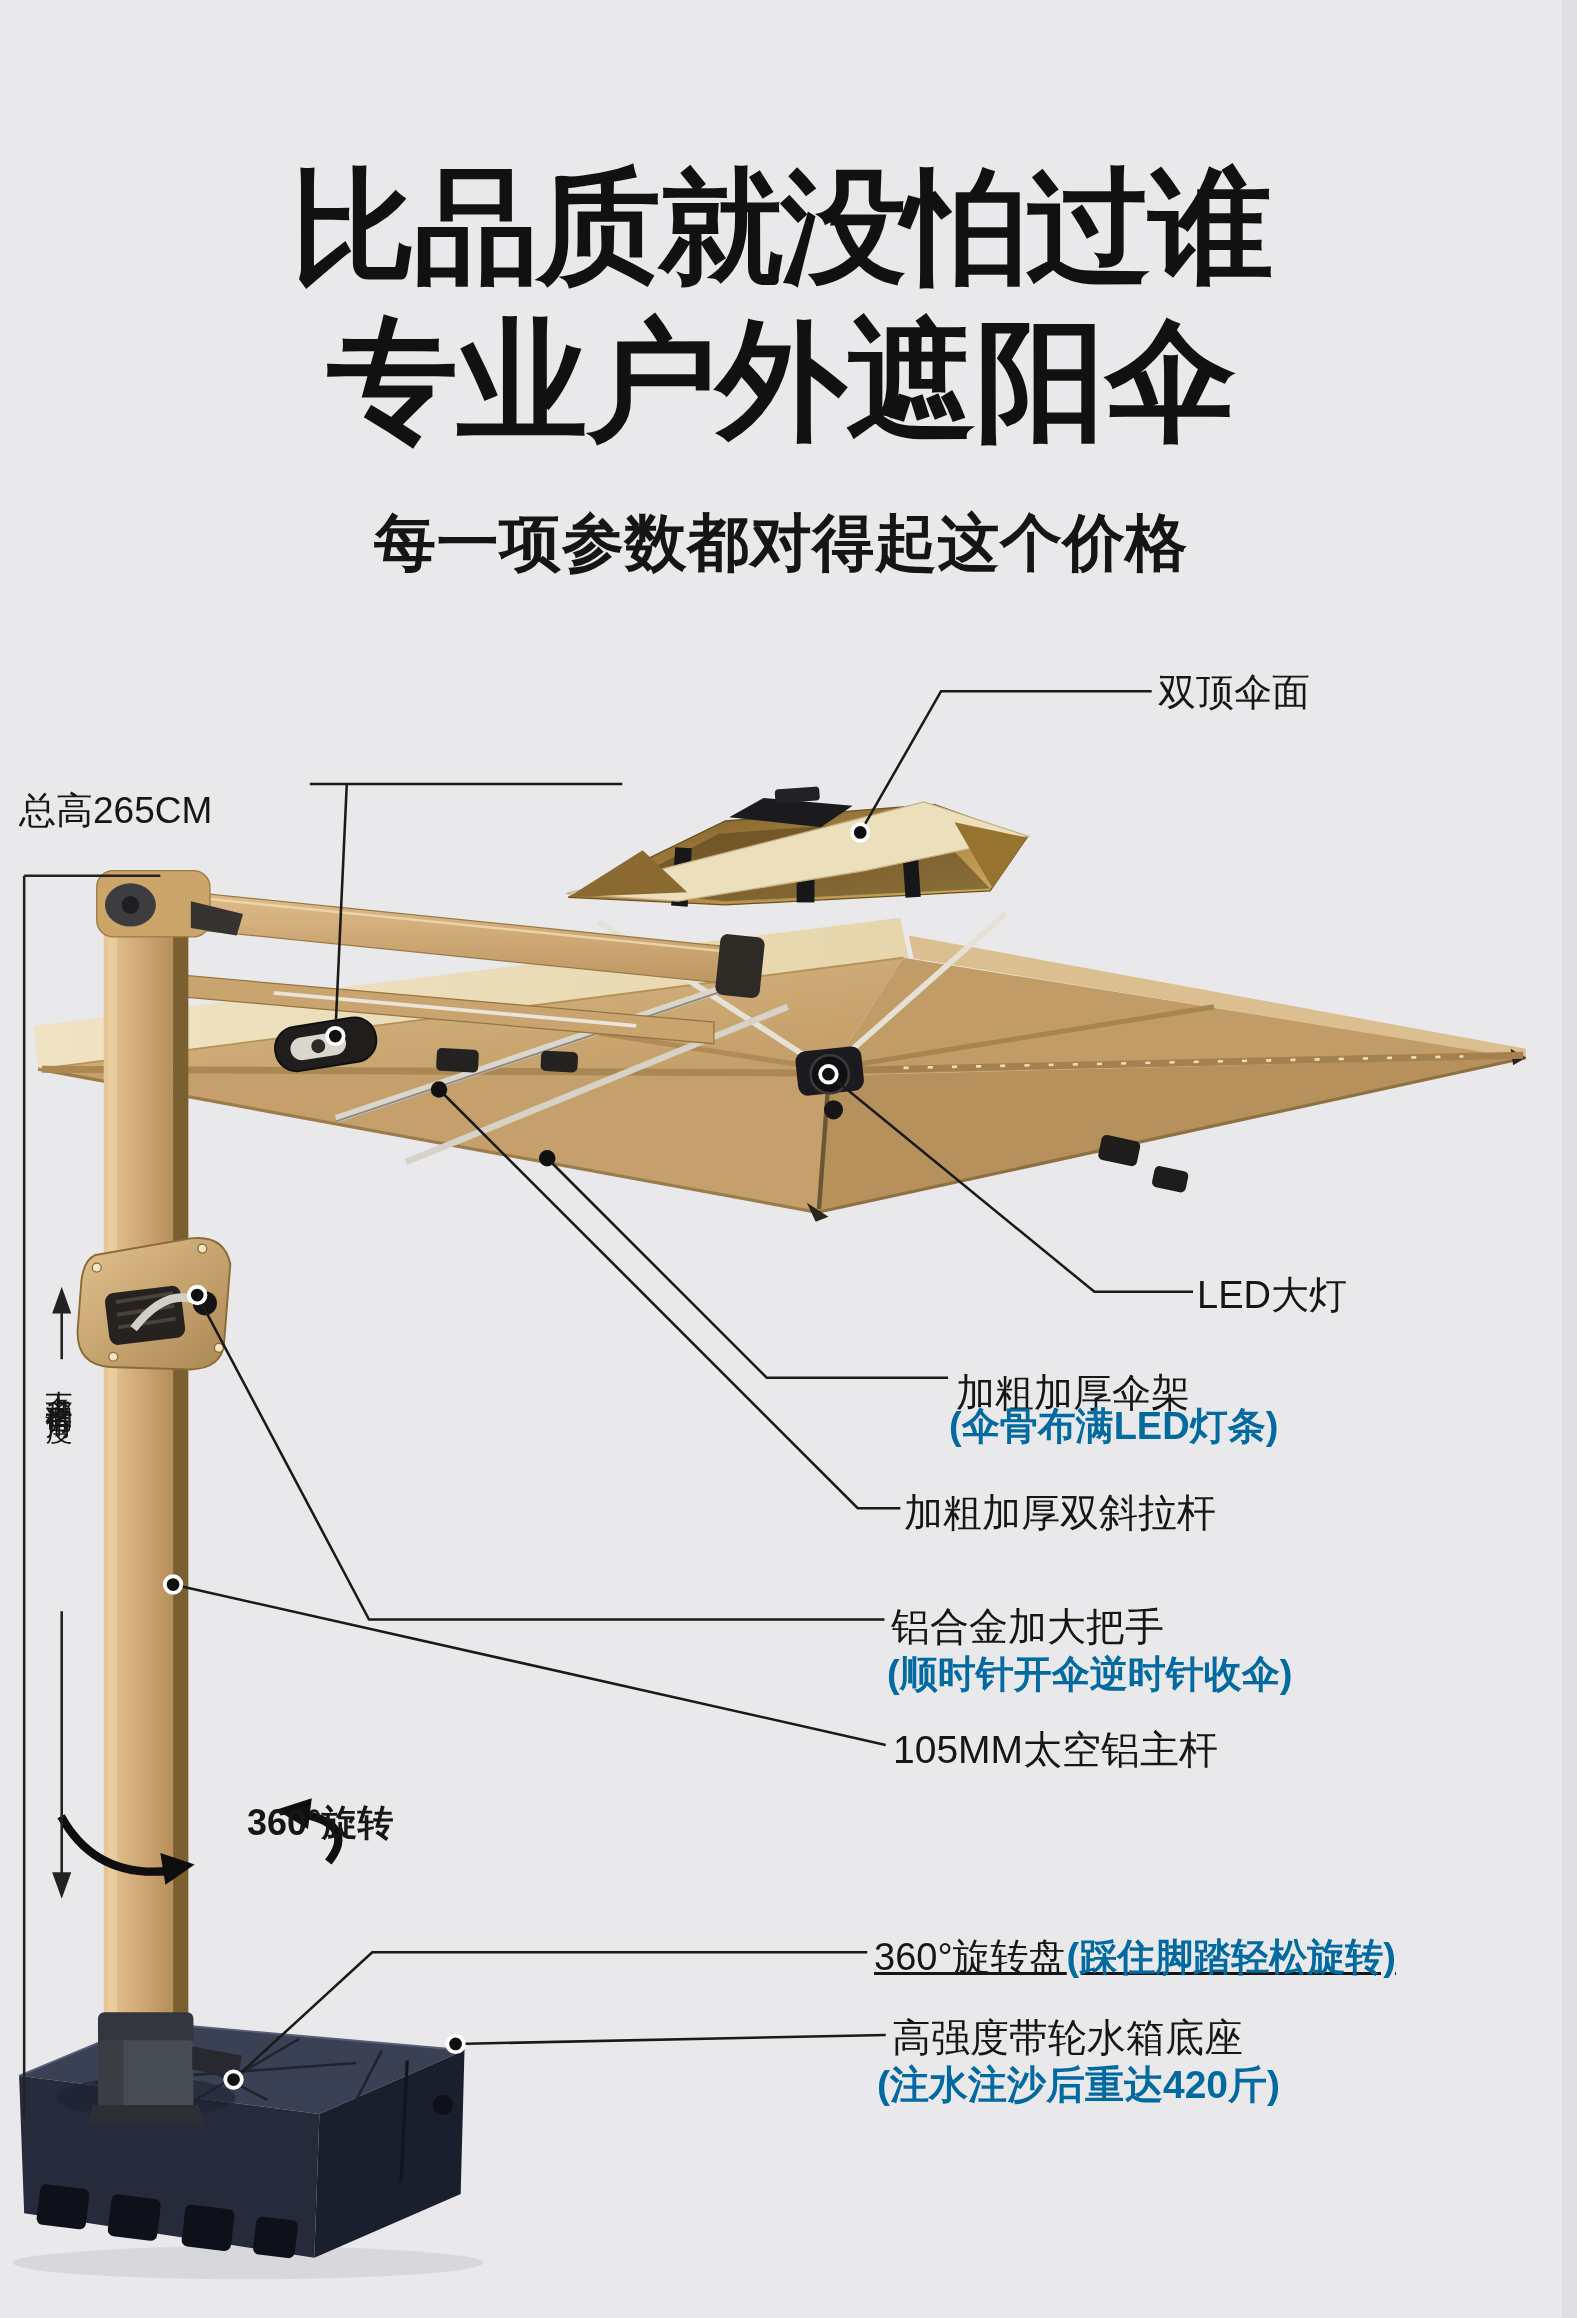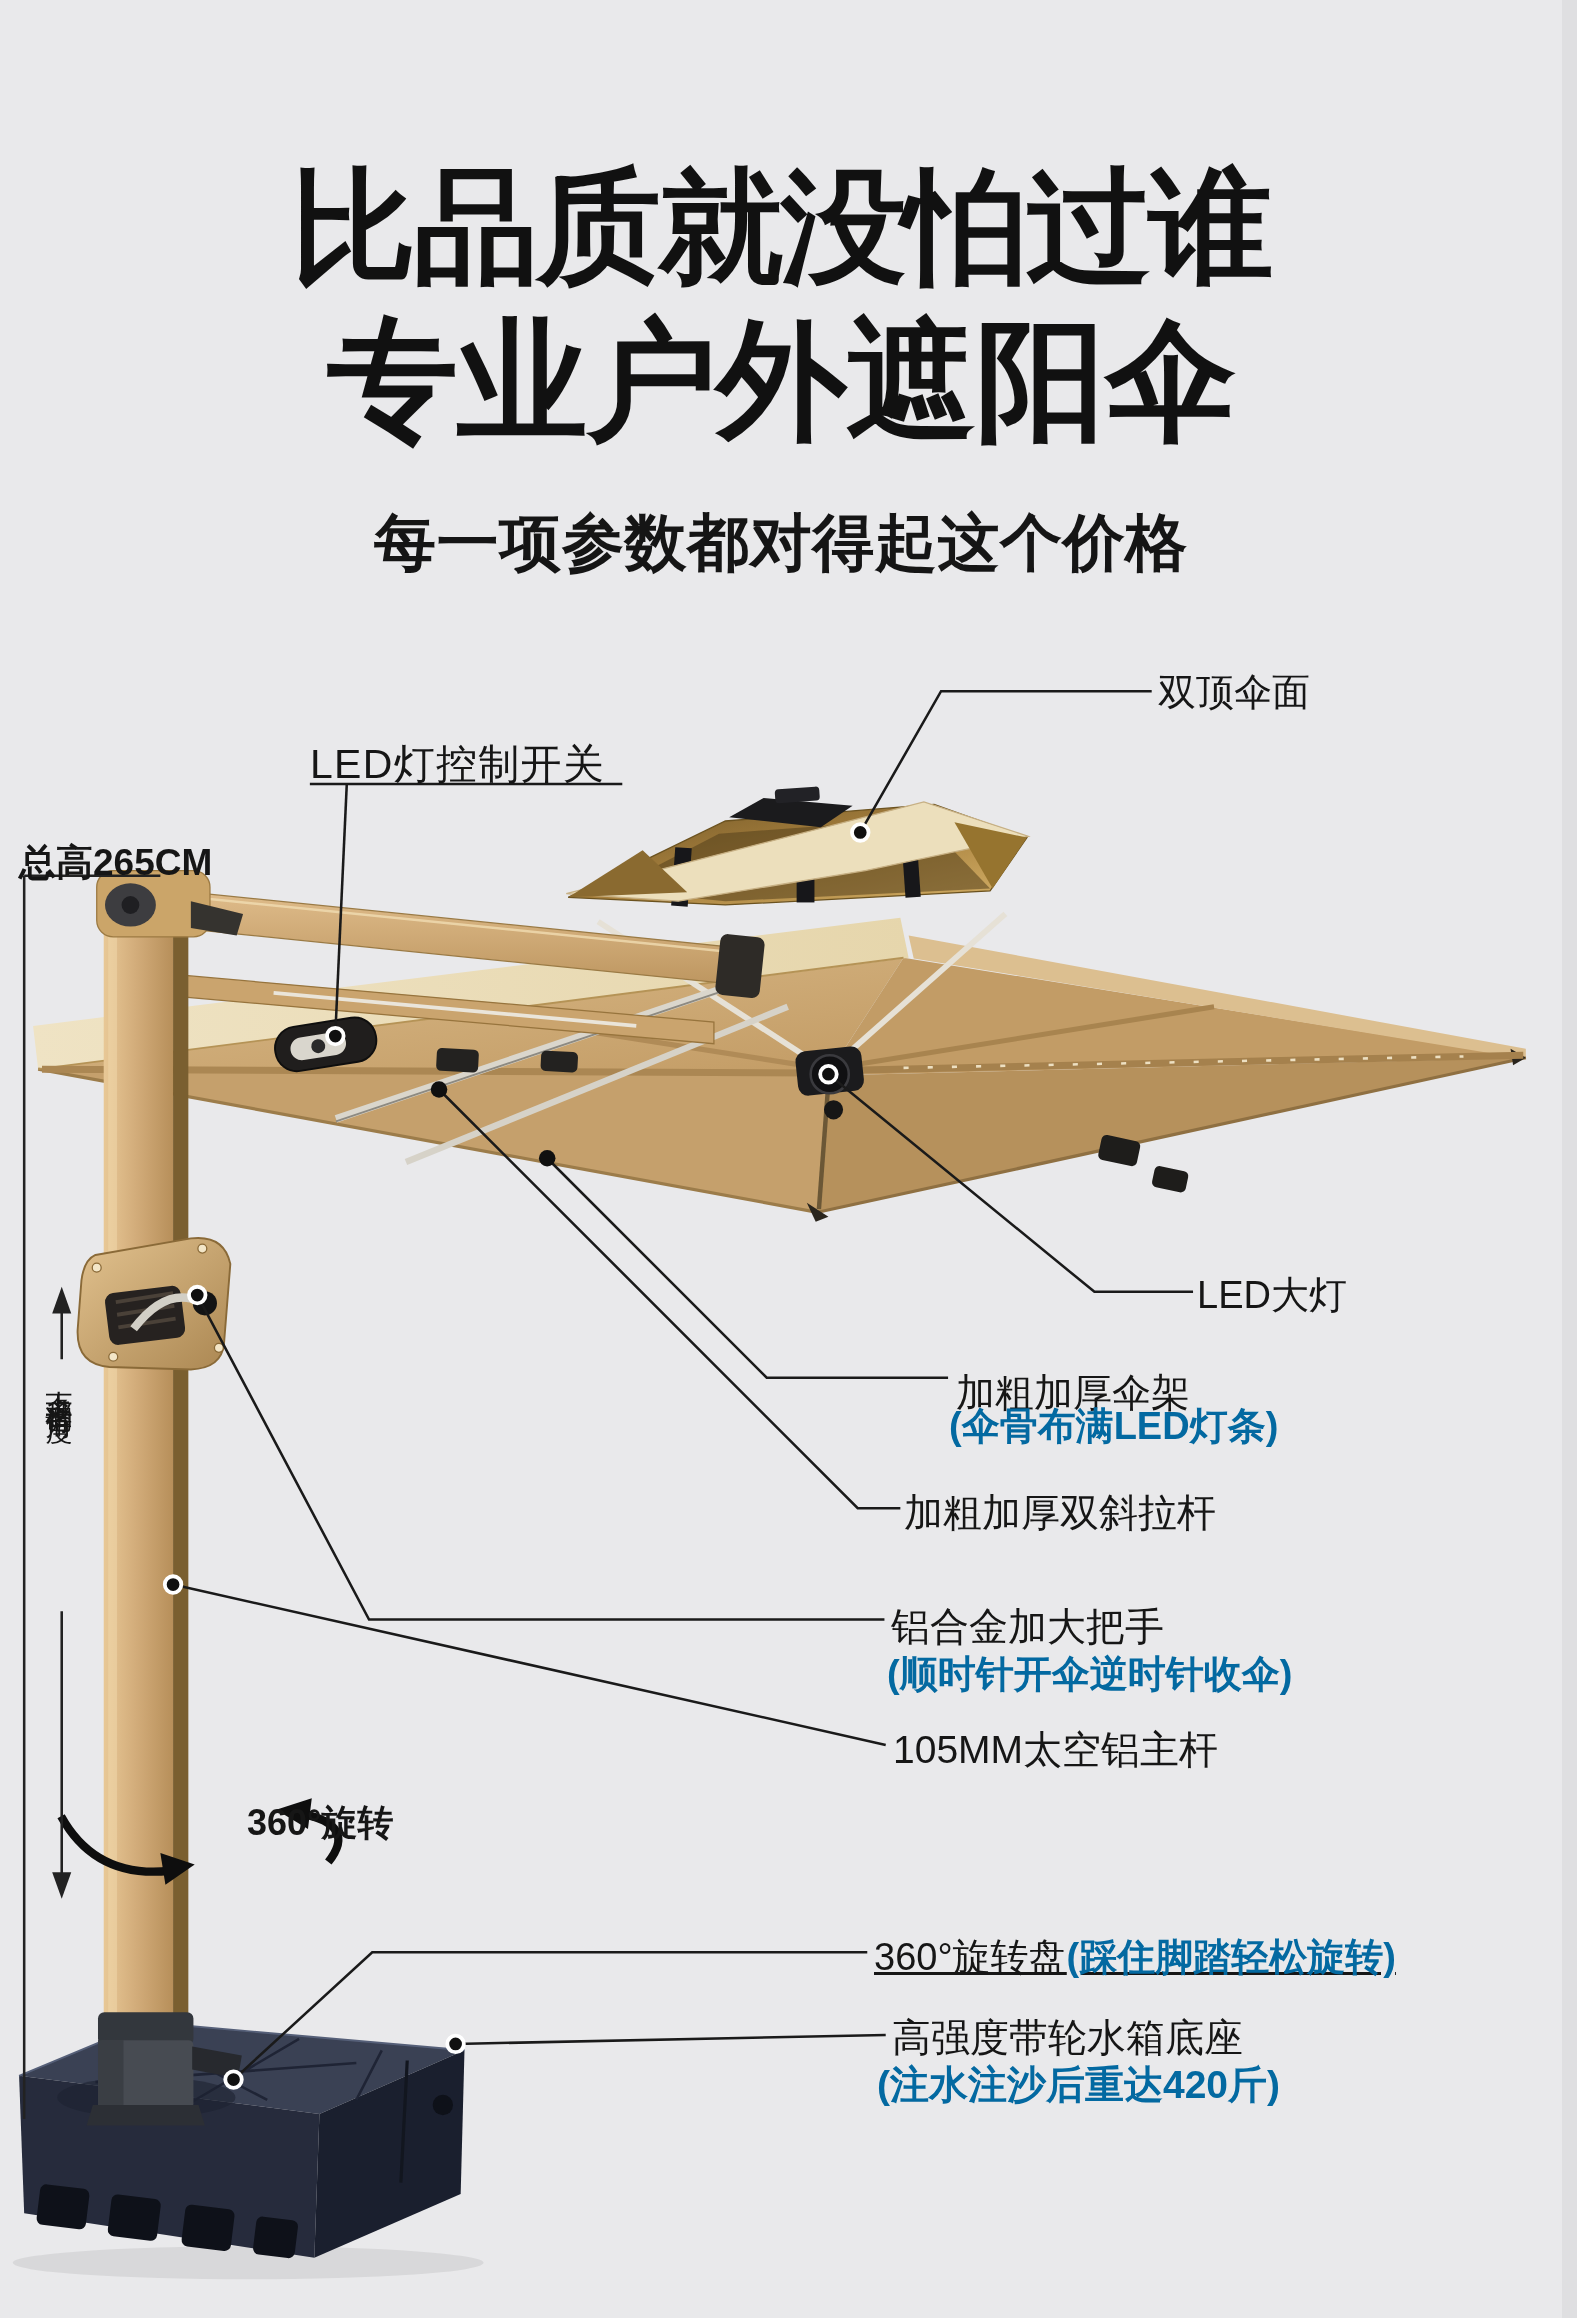--- a/index.html
+++ b/index.html
@@ -225,22 +225,21 @@
       <circle cx="367" cy="3268" r="13" stroke="#ffffff" stroke-width="6"></circle>
       <circle cx="716" cy="3212" r="13" stroke="#ffffff" stroke-width="6"></circle>
     </g>
   </svg>
 
   <div class="t1" style="top:145px;">比品质就没怕过谁</div>
   <div class="t2" style="top:294px;">专业户外遮阳伞</div>
   <div class="sub" style="top:501px;">每一项参数都对得起这个价格</div>
 
   <div class="lab" style="left:1158px;top:667px;font-size:38px;">双顶伞面</div>
-  <div class="lab" style="left:310px;top:737px;font-size:41px;letter-spacing:1.3px;">LED灯控制开关</div>
-  <div class="lab" style="left:19px;top:838px;font-size:37px;font-weight:bold;">总高265CM</div>
+  <div class="lab" style="left:19px;top:786px;font-size:37px;">总高265CM</div>
   <div class="lab" style="left:1197px;top:1270px;font-size:38px;">LED大灯</div>
 
   <div class="lab" style="left:956px;top:1358px;font-size:39px;margin-top:8px;">加粗加厚伞架</div>
   <div class="lab note" style="left:949px;top:1401px;font-size:38px;">(伞骨布满LED灯条)</div>
 
   <div class="lab" style="left:904px;top:1486px;font-size:39px;">加粗加厚双斜拉杆</div>
 
   <div class="lab" style="left:891px;top:1600px;font-size:39px;">铝合金加大把手</div>
   <div class="lab note" style="left:887px;top:1649px;font-size:38px;">(顺时针开伞逆时针收伞)</div>
 

